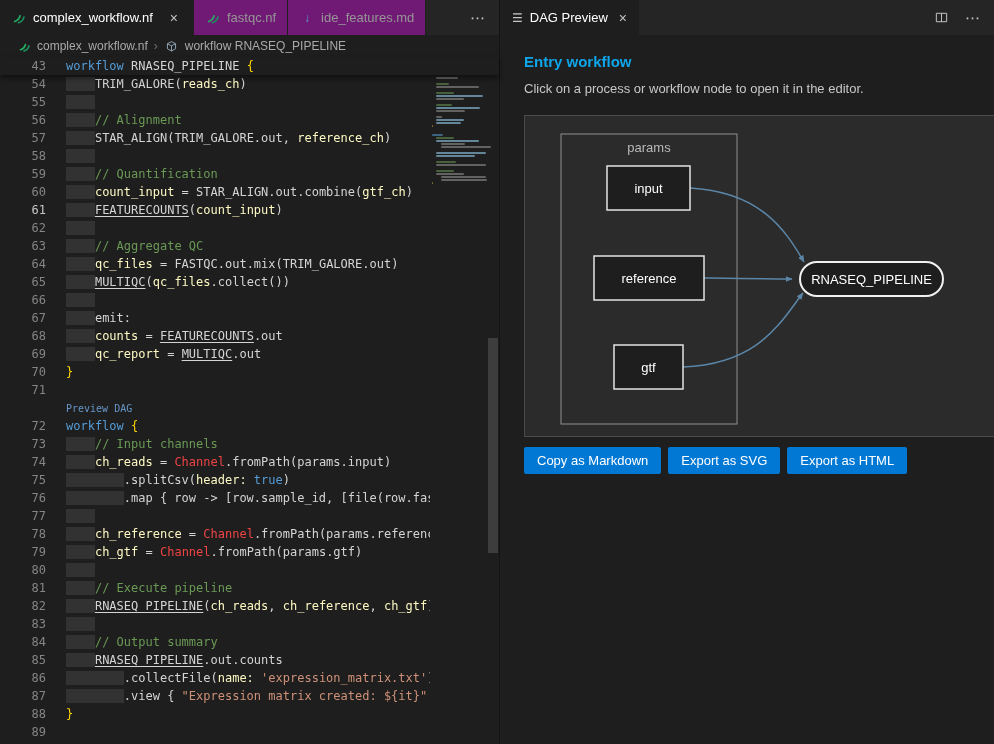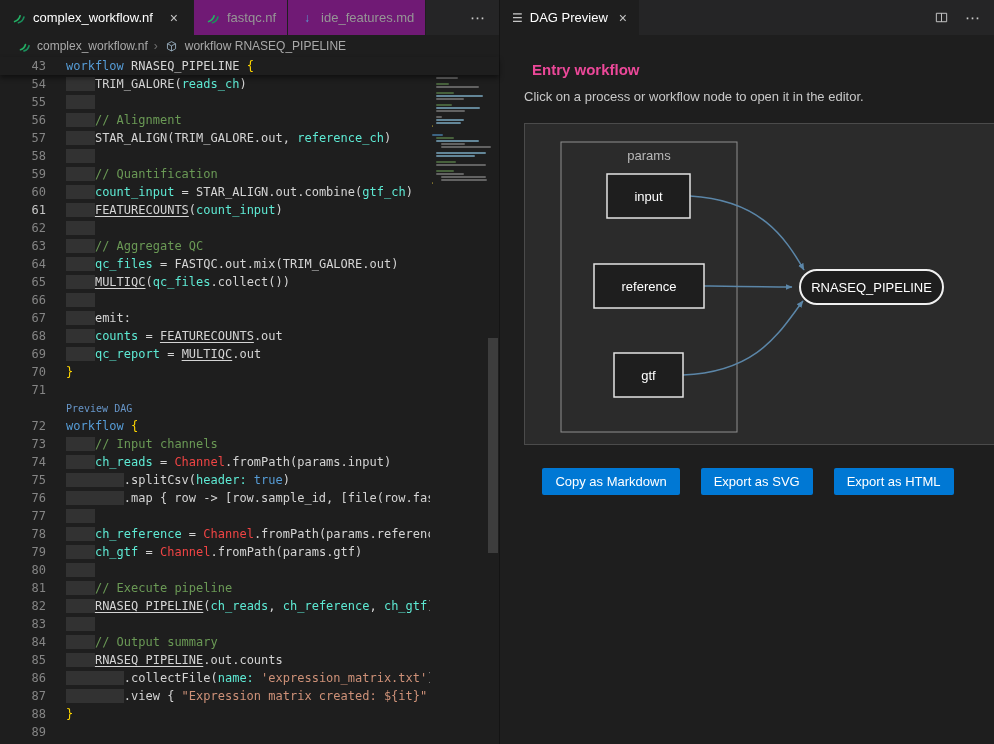--- a/index.html
+++ b/index.html
@@ -35,21 +35,21 @@
   .code-area { position:absolute; top:75px; left:0; right:0; bottom:0; overflow:hidden; }
   .row { display:flex; height:18px; }
   .ln { width:66px; padding-right:20px; text-align:right; color:#858585; flex:none; user-select:none; }
   .ln.active { color:#c6c6c6; }
   .codeline { flex:1; overflow:hidden; white-space:pre; color:#d4d4d4; margin-right:69px; }
   .tok-ws   { background:#323232; }
   .tok-cm   { color:#6a9955; }
   .tok-kw   { color:#569cd6; }
   .tok-str  { color:#ce9178; }
   .tok-type { color:#ef4444; }
-  .tok-var  { color:#5eead4; }
+  .tok-var  { color:#fef9c3; }
   .tok-br1  { color:#ffd700; }
   .tok-link { color:#d4d4d4; text-decoration:underline; text-underline-offset:2px; }
   .lens { font-size:10px; color:#6796c9; cursor:pointer; }
 
   .minimap { position:absolute; top:2px; right:12px; width:57px; bottom:0; }
   .mrow { height:3px; }
   .mbar { height:2px; opacity:.55; border-radius:1px; }
 
   .vscroll { position:absolute; top:0; right:0; width:12px; bottom:0; }
   .vthumb { position:absolute; left:1px; width:10px; top:263px; height:215px; background:rgba(121,121,121,.35); }
@@ -59,28 +59,28 @@
                  background:#1e1e1e; border-left:1px solid #141414; }
   .panel-tabbar { height:35px; background:#252526; display:flex; align-items:stretch; }
   .panel-tab { display:flex; align-items:center; gap:7px; padding:0 12px; background:#1e1e1e;
                color:#ffffff; font-size:13px; cursor:pointer; }
   .panel-tab .ticon { color:#c5c5c5; font-size:12px; }
   .panel-tab .close { color:#c5c5c5; font-size:14px; margin-left:4px; }
   .panel-actions { margin-left:auto; display:flex; align-items:center; gap:16px; padding-right:14px; color:#cccccc; }
   .panel-actions .act { cursor:pointer; display:flex; align-items:center; font-size:15px; }
 
   .panel-body { padding:18px 24px 0 24px; }
-  .panel-title { font-size:15px; font-weight:700; color:#ec4899; margin:8px; }
+  .panel-title { font-size:15px; font-weight:700; color:#0ea5e9; margin:0; }
   .panel-hint { margin-top:11px; font-size:13px; color:#c8c8c8; }
 
   .dag-box { margin-top:19px; width:492px; height:322px; background:#2b2b2b; border:1px solid #4b4b4b; }
   .dag-box svg { display:block; }
   svg text { font-family:"Liberation Sans", sans-serif; }
 
-  .btn-row { margin-top:23px; width:448px; display:flex; justify-content:center; gap:21px; }
+  .btn-row { margin-top:10px; width:448px; display:flex; gap:7px; }
   .btn { background:#0078d4; color:#ffffff; border:none; border-radius:2px; font-size:13px;
          font-family:"Liberation Sans", sans-serif; padding:6px 13px; cursor:pointer; white-space:nowrap; }
 </style>
 </head>
 <body>
 
 <div class="editor-group">
 
   <div class="tabbar">
     <div class="tab active">

